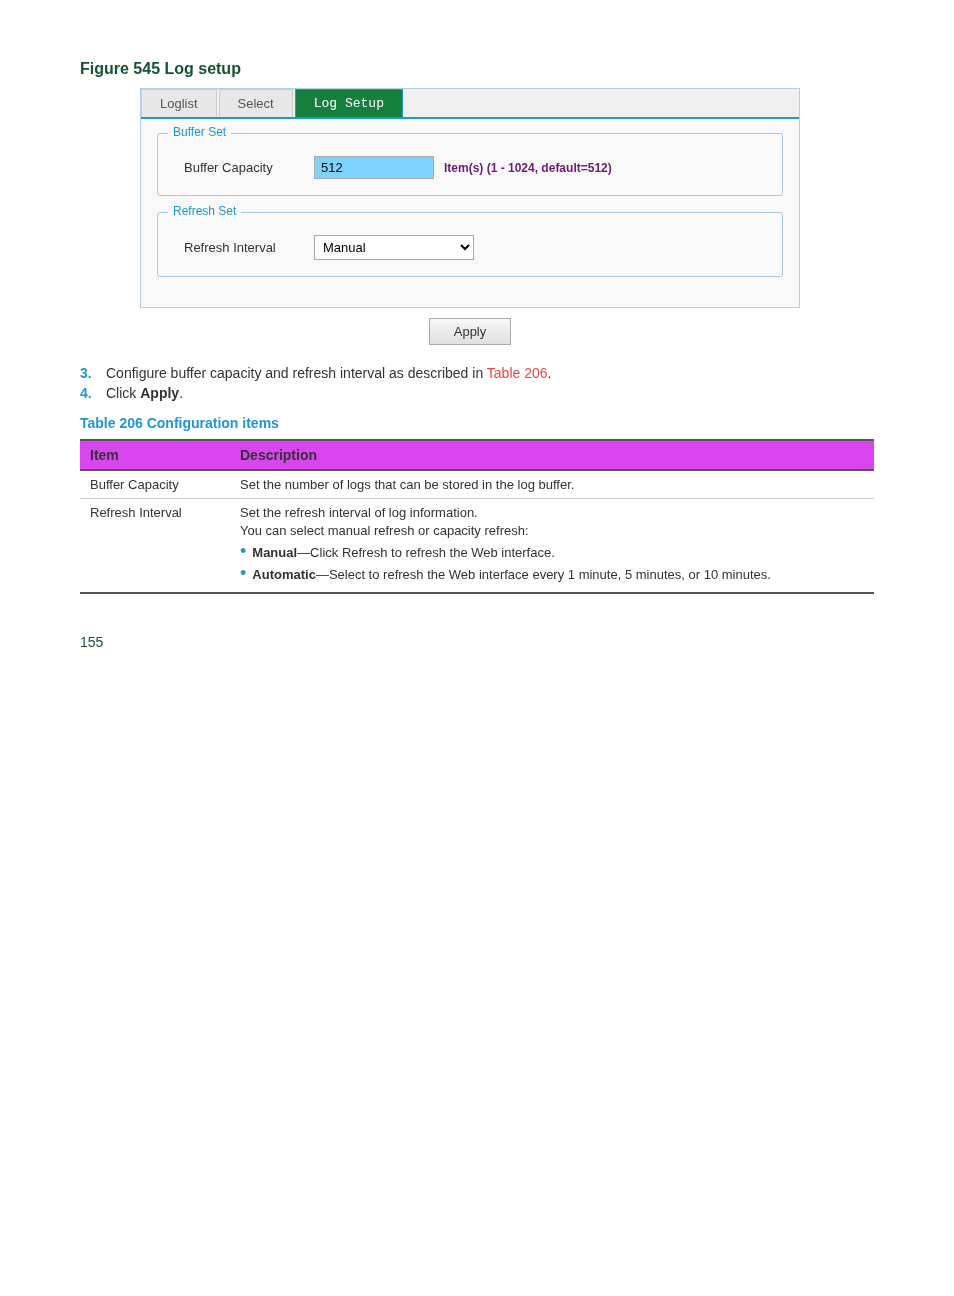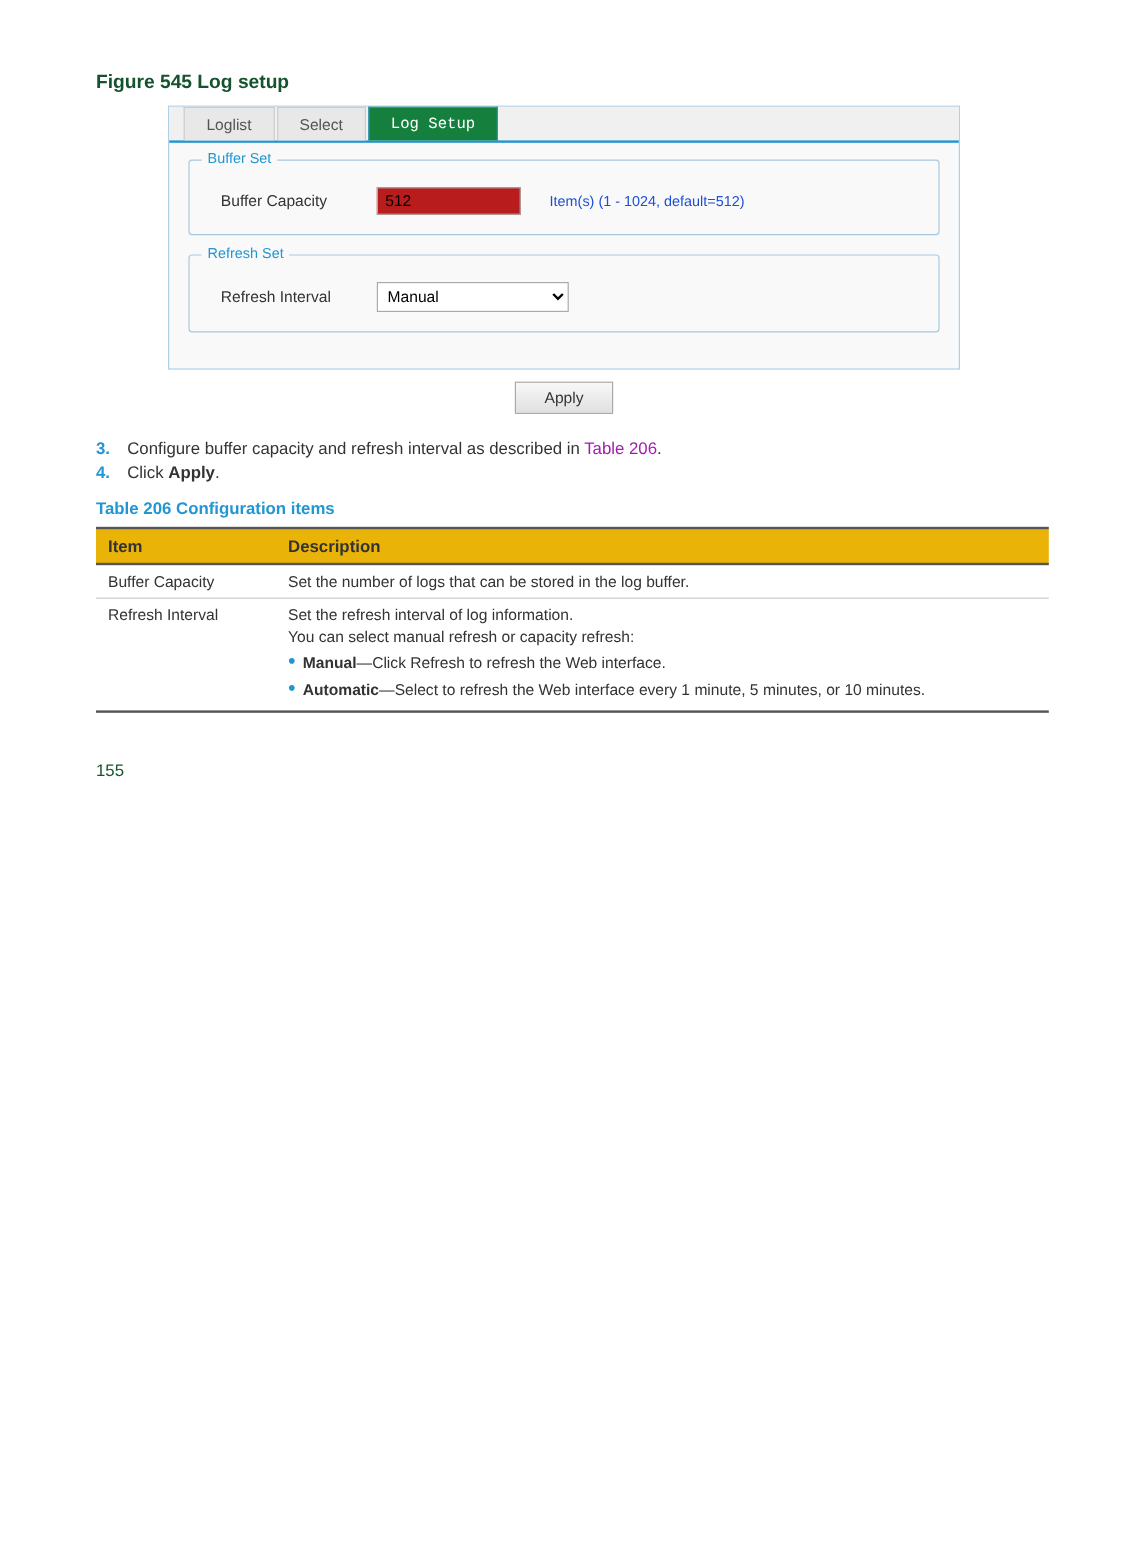--- a/index.html
+++ b/index.html
@@ -22,21 +22,20 @@
       border: 1px solid #b0d0e8;
       background: #f9f9f9;
       width: 660px;
       margin-left: 60px;
     }
 
     .tab-bar {
       display: flex;
       border-bottom: 2px solid #2196d3;
       background: #f0f0f0;
-      padding-left: 12px;
     }
 
     .tab {
       padding: 6px 18px;
       font-size: 13px;
       color: #555;
       border: 1px solid #ccc;
       border-bottom: none;
       background: #e8e8e8;
       cursor: pointer;
@@ -82,27 +81,28 @@
       width: 130px;
       font-size: 13px;
       color: #333;
     }
 
     .form-input {
       border: 1px solid #aaa;
       padding: 3px 6px;
       font-size: 13px;
       width: 120px;
-      background: #b91c1c;
+      background: #7dd3fc;
     }
 
     .form-hint {
-      margin-left: 24px;
+      margin-left: 10px;
       font-size: 12px;
-      color: #1d4ed8;
+      color: #701a75;
+      font-weight: bold;
     }
 
     .form-select {
       border: 1px solid #aaa;
       padding: 3px 4px;
       font-size: 13px;
       width: 160px;
       background: #fff;
       appearance: auto;
     }
@@ -133,40 +133,40 @@
 
     .step-num {
       color: #2196d3;
       font-weight: bold;
       font-size: 14px;
       min-width: 22px;
       margin-right: 4px;
     }
 
     .table-link {
-      color: #a21caf;
+      color: #ef4444;
       text-decoration: none;
     }
 
     .section-heading {
       color: #2196d3;
       font-size: 14px;
       font-weight: bold;
       margin: 14px 0 8px 0;
     }
 
     .config-table {
       width: 100%;
       border-collapse: collapse;
       font-size: 13px;
       margin-bottom: 20px;
     }
 
     .config-table thead tr {
-      background: #eab308;
+      background: #d946ef;
       border-top: 2px solid #555;
       border-bottom: 2px solid #555;
     }
 
     .config-table th {
       text-align: left;
       padding: 6px 10px;
       font-weight: bold;
       font-size: 14px;
     }

